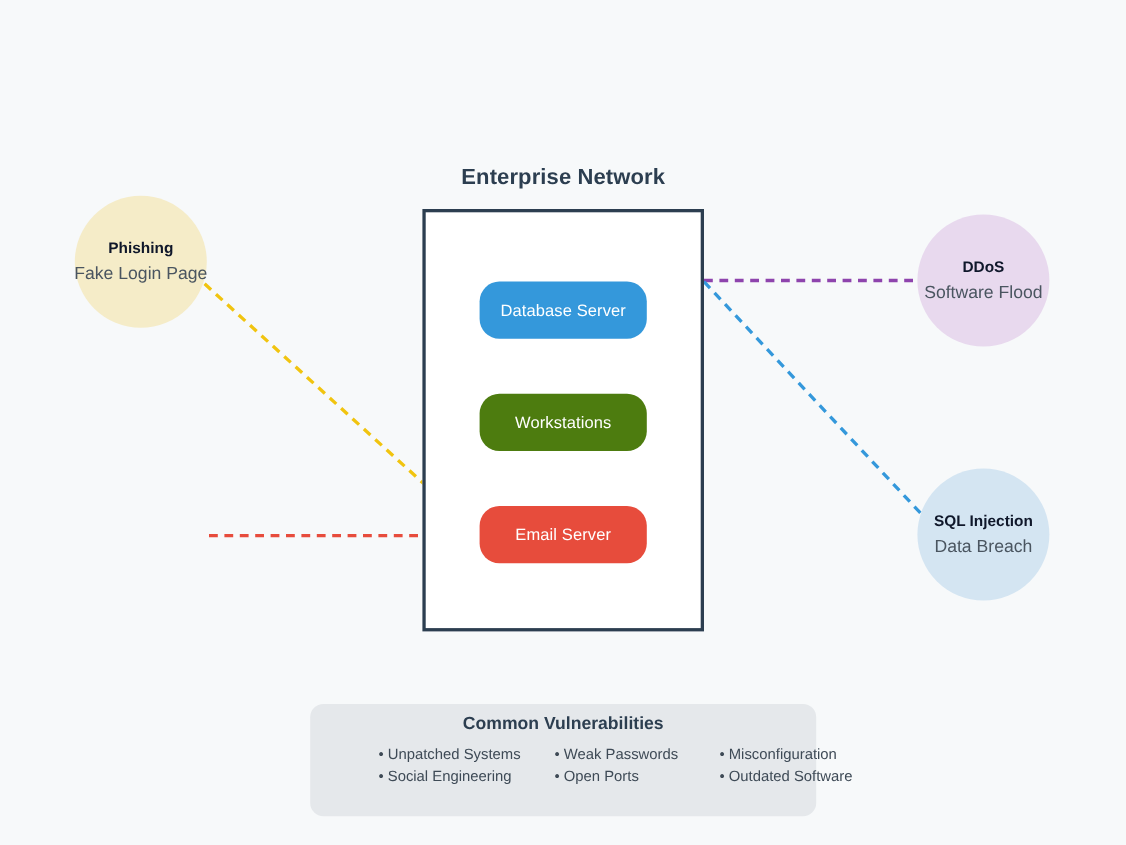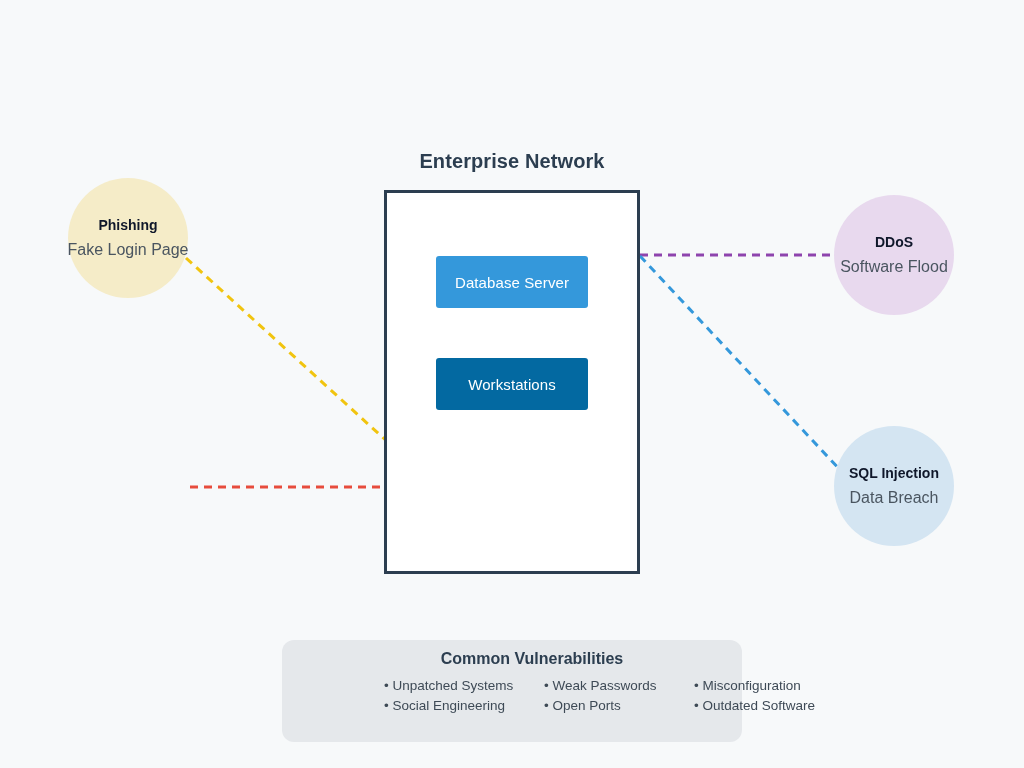--- a/index.html
+++ b/index.html
@@ -47,21 +47,21 @@
     height: 384px;
     box-sizing: border-box;
     background: #ffffff;
     border: 3px solid #2c3e50;
   }
   .node {
     position: absolute;
     left: 436px;
     width: 152px;
     height: 52px;
-    border-radius: 3px;
+    border-radius: 18px;
     display: flex;
     align-items: center;
     justify-content: center;
     color: #ffffff;
     font-size: 15px;
     font-weight: normal;
     letter-spacing: .1px;
   }
   .node-0 { top: 256px; }
   .node-1 { top: 358px; }
@@ -102,21 +102,20 @@
   .vuln-panel {
     position: absolute;
     left: 282px;
     top: 640px;
     width: 460px;
     height: 102px;
     box-sizing: border-box;
     background: #e5e8eb;
     border-radius: 12px;
     padding-top: 10px;
-    padding-left: 40px;
   }
   .vuln-title {
     text-align: center;
     font-size: 16px;
     font-weight: bold;
     color: #2c3e50;
     margin-bottom: 10px;
   }
   .vuln-grid {
     display: grid;
@@ -143,22 +142,25 @@
       <line x1="640" y1="256" x2="842" y2="472" stroke="#3498db" stroke-width="3" stroke-dasharray="8 6" stroke-linecap="butt"></line>
     </svg>
 
   <div class="network-title">Enterprise Network</div>
 
   <div class="network-box" style="border-color: rgb(44, 62, 80); background: rgb(255, 255, 255);"></div>
 
   <div class="node node-0" style="background: rgb(52, 152, 219);">
     <span>Database Server</span>
   </div>
-  <div class="node node-1" style="background: #0369a1;">
+  <div class="node node-1" style="background: #4d7c0f;">
     <span>Workstations</span>
+  </div>
+  <div class="node node-2" style="background: rgb(231, 76, 60);">
+    <span>Email Server</span>
   </div>
 
   <div class="threat threat-0" style="background: rgb(245, 236, 200);">
     <div class="threat-name">Phishing</div>
     <div class="threat-sub">Fake Login Page</div>
   </div>
   <div class="threat threat-2" style="background: rgb(232, 217, 238);">
     <div class="threat-name">DDoS</div>
     <div class="threat-sub">Software Flood</div>
   </div>

